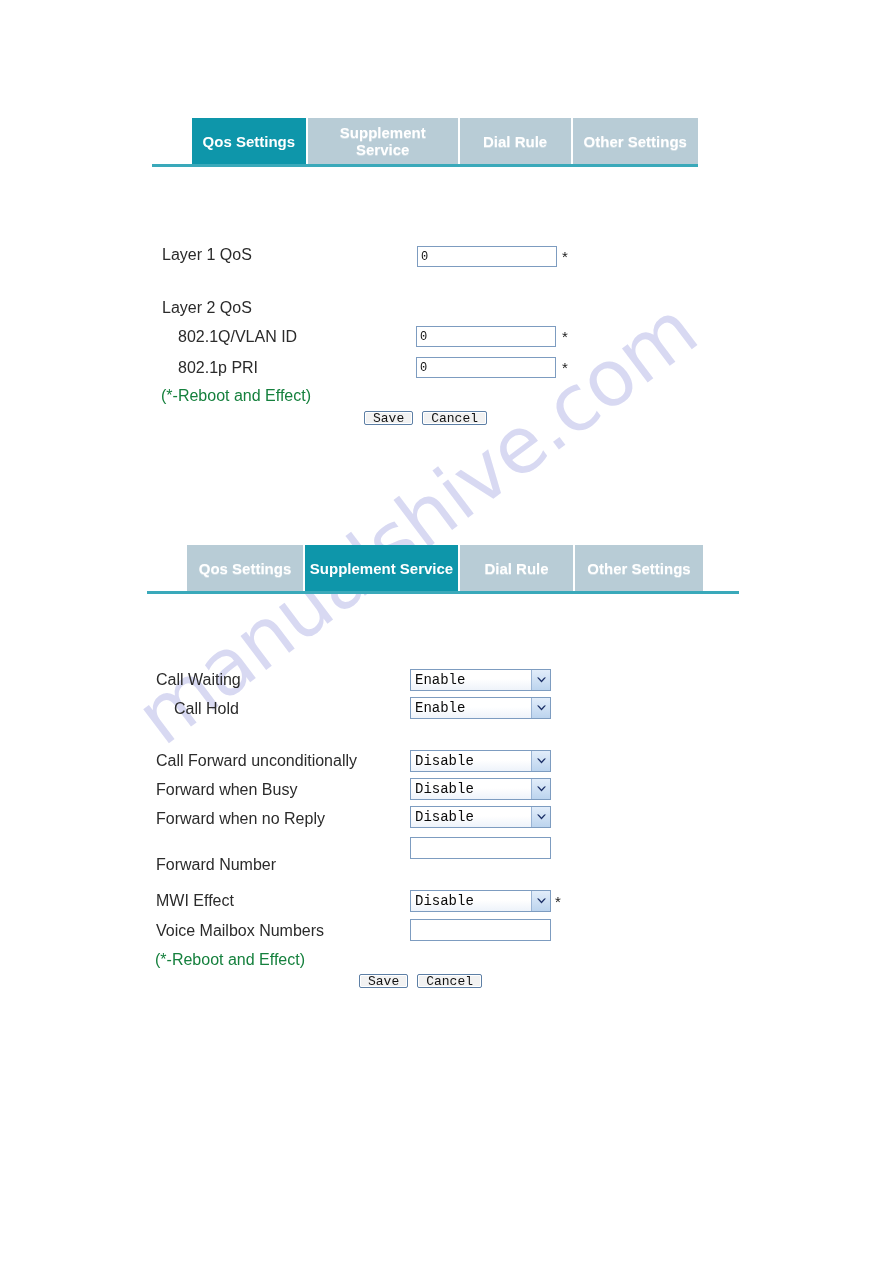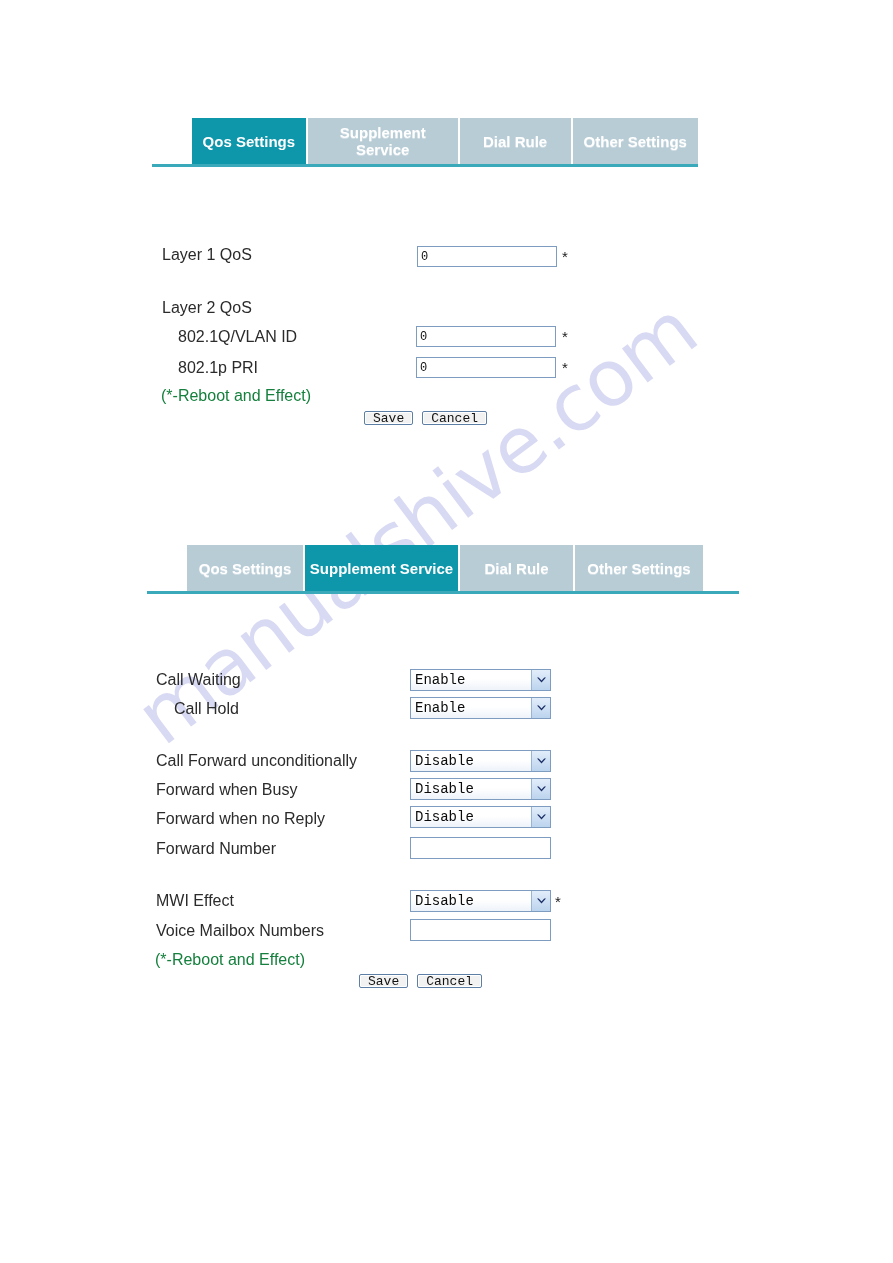--- a/index.html
+++ b/index.html
@@ -329,21 +329,21 @@
     </div>
     <div class="sel" style="position:absolute; left:263px; top:215px; width:141px;">
       <span class="sel-val">Disable</span>
       <span class="sel-arrow">
         <svg width="11" height="8" viewBox="0 0 11 8">
             <path d="M1 1.5 L5.5 6.5 L10 1.5 L8.3 1.5 L5.5 4.4 L2.7 1.5 Z" fill="#1b2f66"></path>
           </svg>
       </span>
     </div>
 
-    <div class="row" style="left:9px; top:247px;">
+    <div class="row" style="left:9px; top:263px;">
       <span class="label">Forward Number</span>
     </div>
     <div class="tbox" style="position:absolute; left:263px; top:246px; width:141px; height:22px;">
       <span></span>
     </div>
 
     <div class="row" style="left:9px; top:299px;">
       <span class="label">MWI Effect</span>
     </div>
     <div class="sel" style="position:absolute; left:263px; top:299px; width:141px;">

